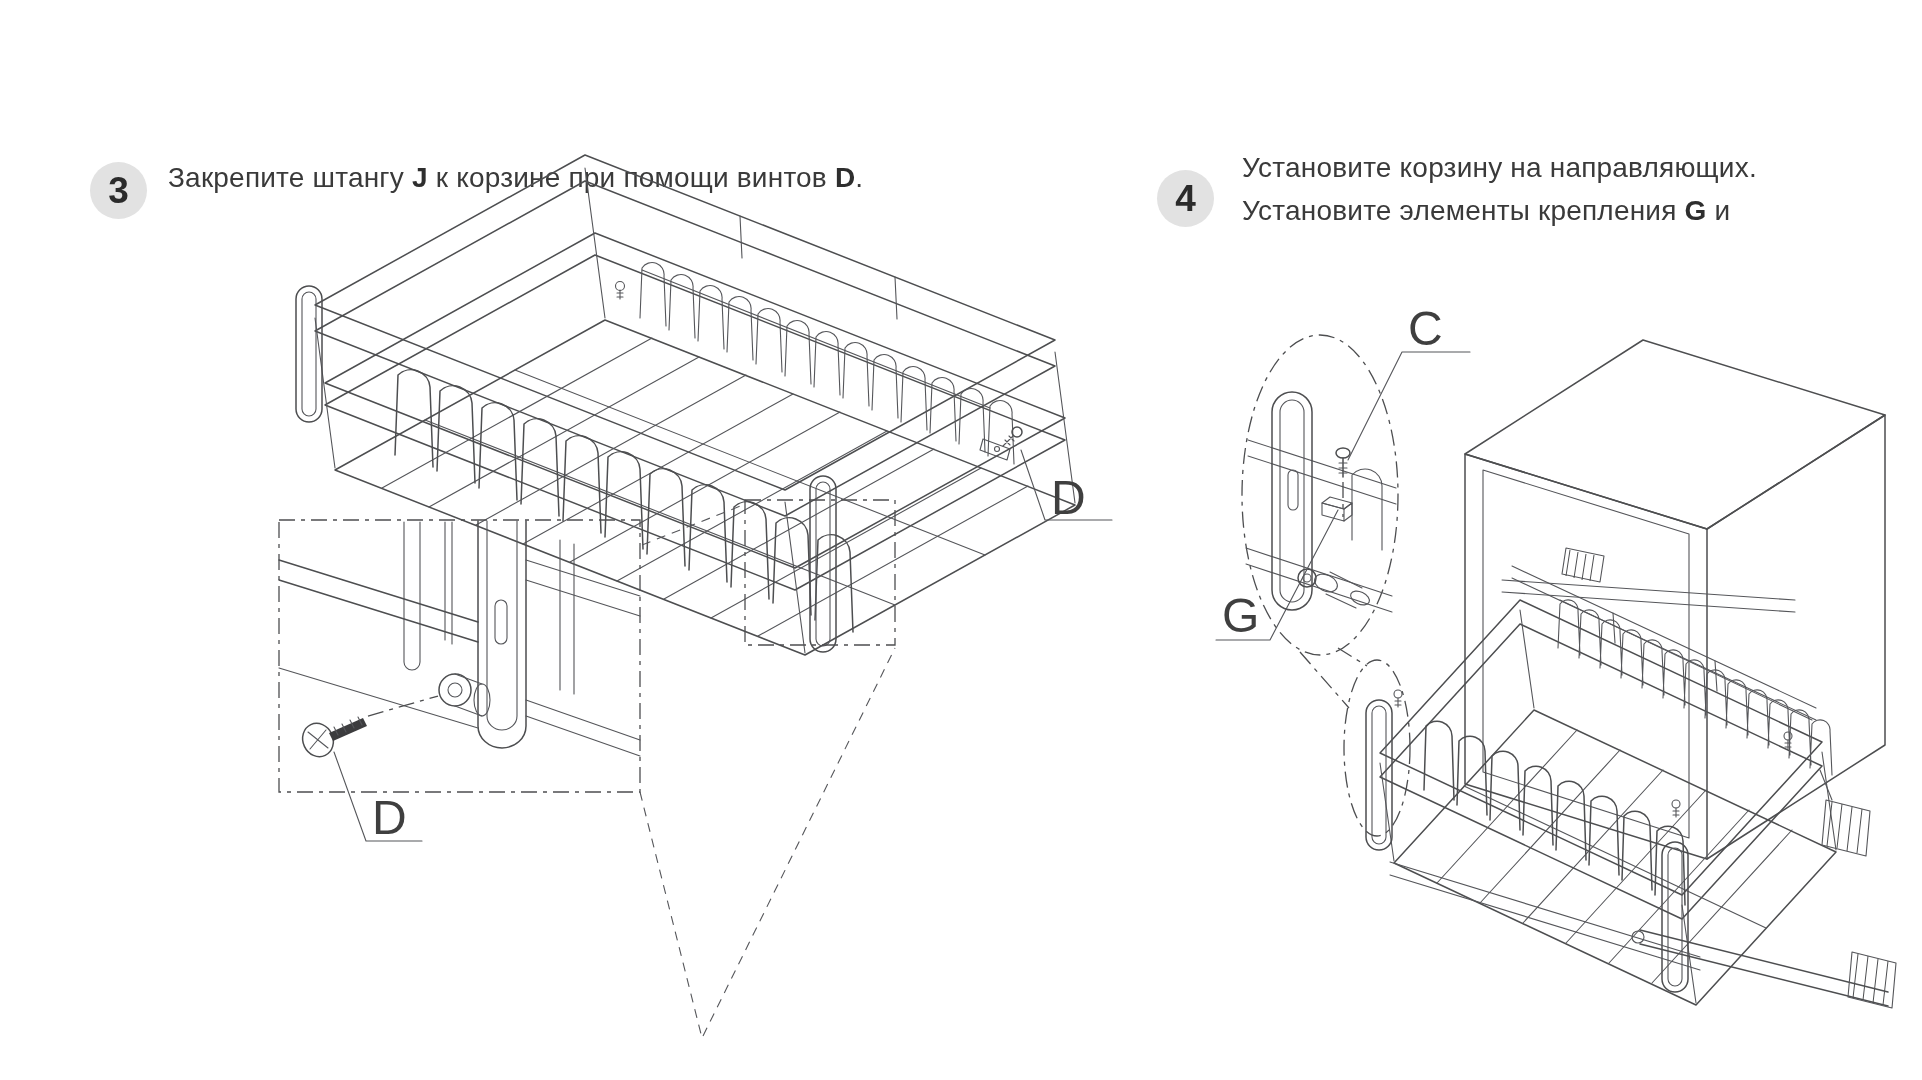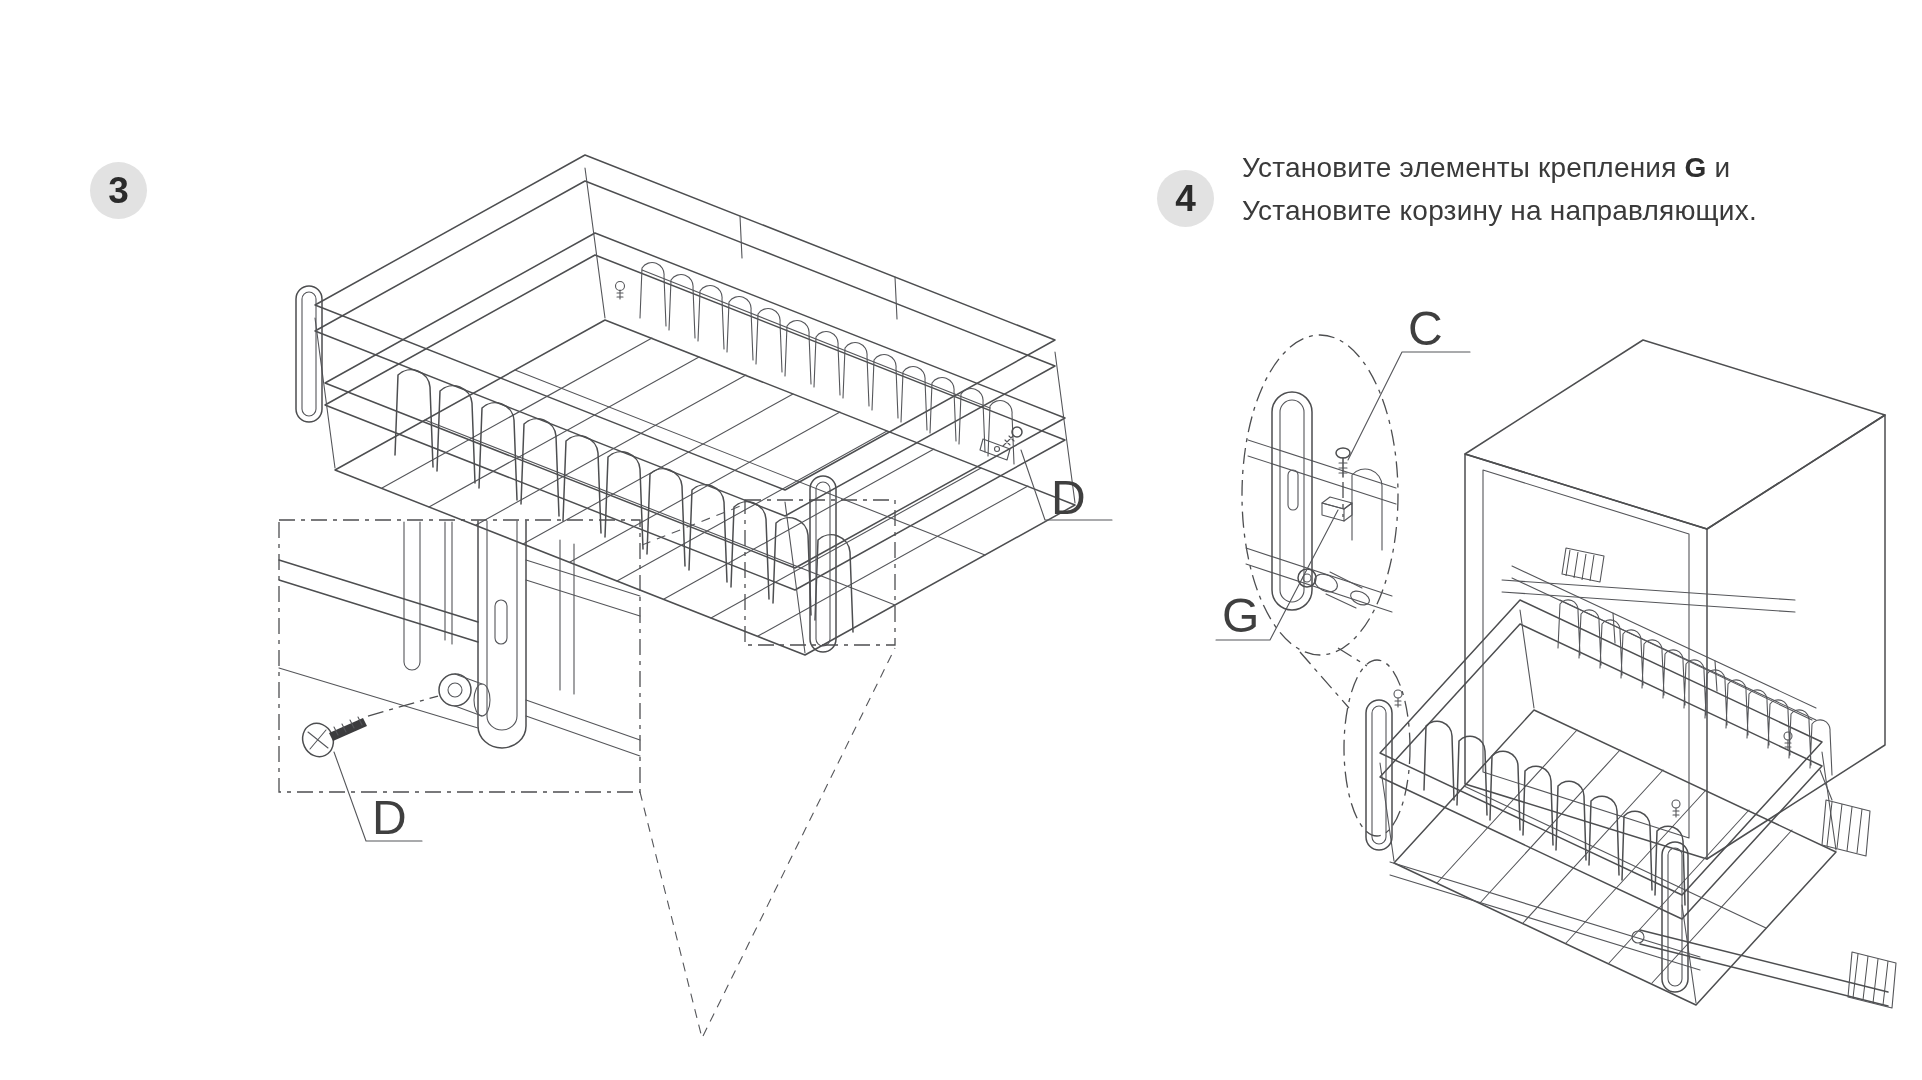--- a/index.html
+++ b/index.html
@@ -47,27 +47,30 @@
   .hatch{stroke:#4d4e50;stroke-width:1;}
 </style>
 </head>
 <body>
 
 <div class="page">
 
   <div class="badge badge-3">
     <span>3</span>
   </div>
+  <div class="instruction instr-3">
+    <span>Закрепите штангу </span><b>J</b><span> к корзине при помощи винтов </span><b>D</b><span>.</span>
+  </div>
 
   <div class="badge badge-4">
     <span>4</span>
   </div>
   <div class="instruction instr-4">
+    <div><span>Установите корзину на направляющих.</span></div>
     <div><span>Установите элементы крепления </span><b>G</b><span> и</span></div>
-    <div><span>Установите корзину на направляющих.</span></div>
   </div>
 
   <svg class="art" width="1922" height="1080" viewBox="0 0 1922 1080">
 
     <g>
 
       <g>
         <path class="wire" d="M585,155 L1055,340 L785,490 L315,305 Z"></path>
         <path class="wire" d="M585,181 L1055,366 L785,516 L315,331 Z"></path>
         <path class="wire-fine" d="M740,216 l2,42 M895,277 l2,42"></path>

